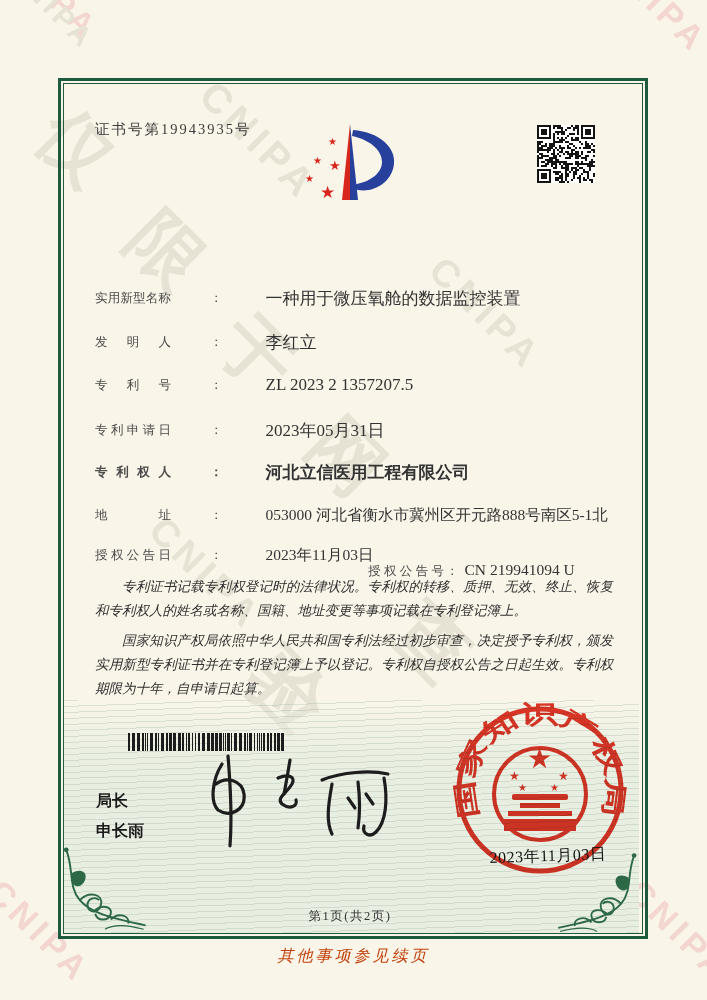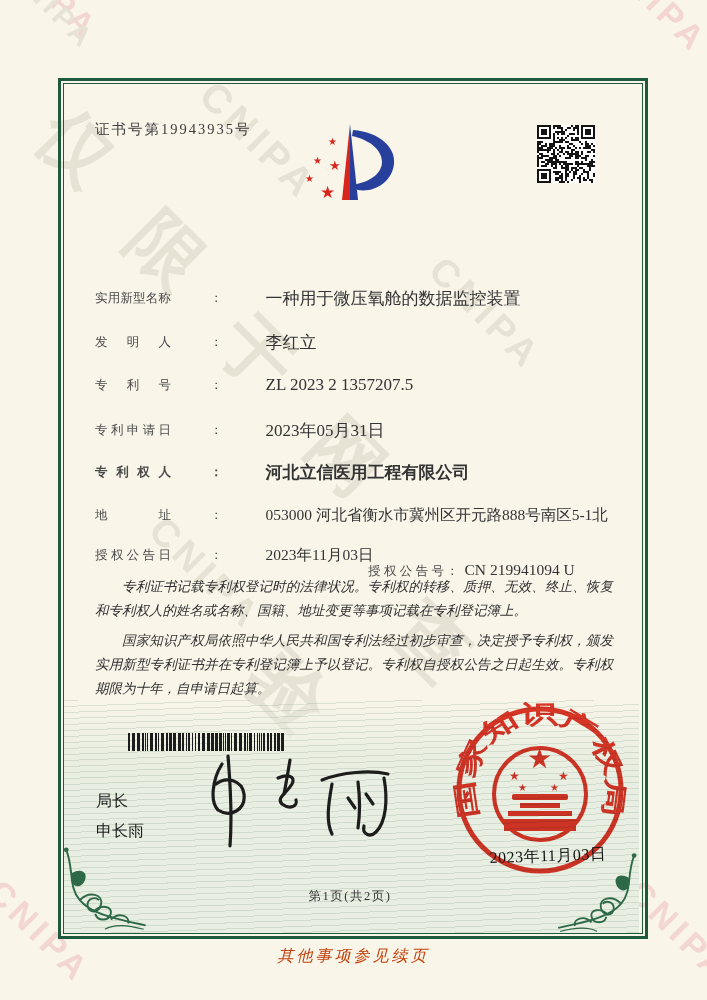--- a/index.html
+++ b/index.html
@@ -44,28 +44,28 @@
   .grant2{position:absolute;left:273px;top:16px;display:flex;align-items:baseline;}
 
   
   .paras{position:absolute;left:95px;top:575px;width:518px;z-index:2;}
   .paras p{margin:0 0 6px 0;font-size:13.5px;line-height:24px;color:#2f2f2f;
            text-indent:2em;text-align:justify;font-style:italic;}
 
   
   .barcode{position:absolute;left:128px;top:733px;z-index:3;}
   .signer{position:absolute;left:96px;top:786px;z-index:3;font-family:"Liberation Sans",sans-serif;
-          font-weight:normal;font-size:16px;color:#1c1c1c;line-height:30px;}
+          font-weight:bold;font-size:16px;color:#1c1c1c;line-height:30px;}
   .signature{position:absolute;left:192px;top:750px;z-index:3;}
   .seal{position:absolute;left:452px;top:696px;z-index:3;mix-blend-mode:multiply;opacity:.94;}
   .seal-date{position:absolute;left:466px;top:846px;width:164px;text-align:center;z-index:4;
              font-size:16px;color:#141414;transform:rotate(-2deg);letter-spacing:.5px;}
 
   
-  .page-info{position:absolute;left:58px;top:888px;width:584px;text-align:center;
+  .page-info{position:absolute;left:58px;top:908px;width:584px;text-align:center;
              font-size:12.5px;color:#333;letter-spacing:1.5px;z-index:3;}
   .footer-note{position:absolute;left:0;top:946px;width:707px;text-align:center;
              font-size:16px;color:#c2410c;letter-spacing:3px;z-index:2;font-style:italic;}
 </style>
 </head>
 <body>
 
 <div class="page">
 
   <div class="wm pink" style="left:-12px;top:-28px;font-size:32px;">CNIPA</div>

